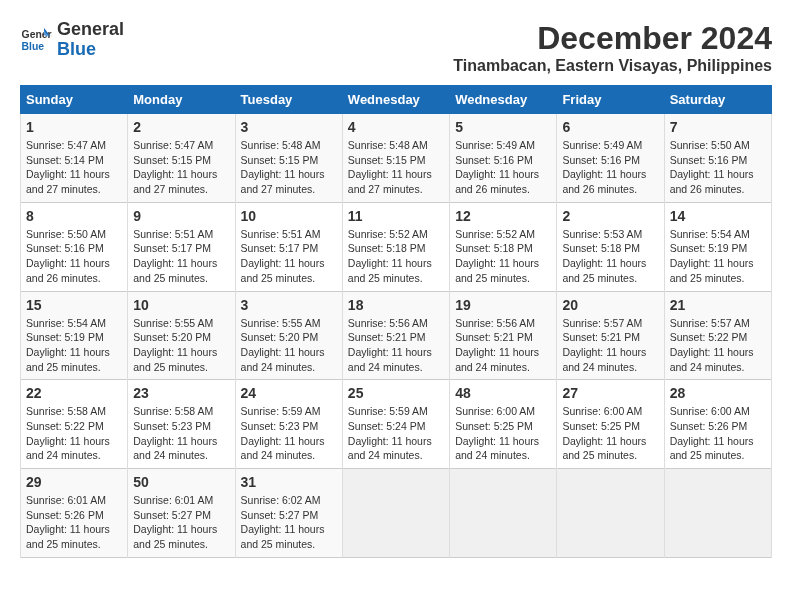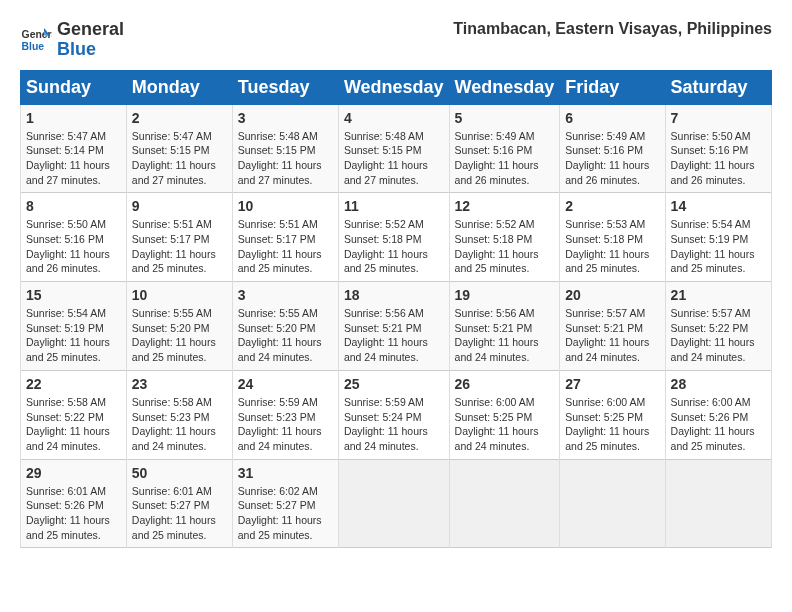--- a/index.html
+++ b/index.html
@@ -50,21 +50,21 @@
     .calendar {
       width: 100%;
       border-collapse: collapse;
       font-size: 11px;
     }
     .calendar thead th {
       background: #1a6bb5;
       color: #fff;
       padding: 6px 5px;
       text-align: left;
-      font-size: 18px;
+      font-size: 13px;
       font-weight: bold;
       border: 1px solid #1a6bb5;
       margin-left: 39px;
     }
     .calendar tbody tr {
       border-bottom: 1px solid #ccc;
     }
     .calendar tbody td {
       vertical-align: top;
       padding: 5px;
@@ -106,20 +106,21 @@
       <polygon points="30,5 38,15 30,12" fill="#1a6bb5"></polygon>
       <polygon points="30,8 36,16 30,14" fill="#5599dd"></polygon>
     </svg>
     <div>
       <div class="logo-text">
         General<br><span>Blue</span>
       </div>
     </div>
   </div>
   <div class="title-block">
+    <h1>December 2024</h1>
     <h2>Tinambacan, Eastern Visayas, Philippines</h2>
   </div>
 </div>
 
 <table class="calendar">
   <thead>
     <tr>
       <th>Sunday</th>
       <th>Monday</th>
       <th>Tuesday</th>
@@ -231,21 +232,21 @@
         </td>
         <td>
           <div class="day-num">24</div>
           <div class="day-info">Sunrise: 5:59 AM<br>Sunset: 5:23 PM<br>Daylight: 11 hours and 24 minutes.</div>
         </td>
         <td>
           <div class="day-num">25</div>
           <div class="day-info">Sunrise: 5:59 AM<br>Sunset: 5:24 PM<br>Daylight: 11 hours and 24 minutes.</div>
         </td>
         <td>
-          <div class="day-num">26</div>
+          <div class="day-num">48</div>
           <div class="day-info">Sunrise: 6:00 AM<br>Sunset: 5:25 PM<br>Daylight: 11 hours and 24 minutes.</div>
         </td>
         <td>
           <div class="day-num">27</div>
           <div class="day-info">Sunrise: 6:00 AM<br>Sunset: 5:25 PM<br>Daylight: 11 hours and 25 minutes.</div>
         </td>
         <td>
           <div class="day-num">28</div>
           <div class="day-info">Sunrise: 6:00 AM<br>Sunset: 5:26 PM<br>Daylight: 11 hours and 25 minutes.</div>
         </td>

